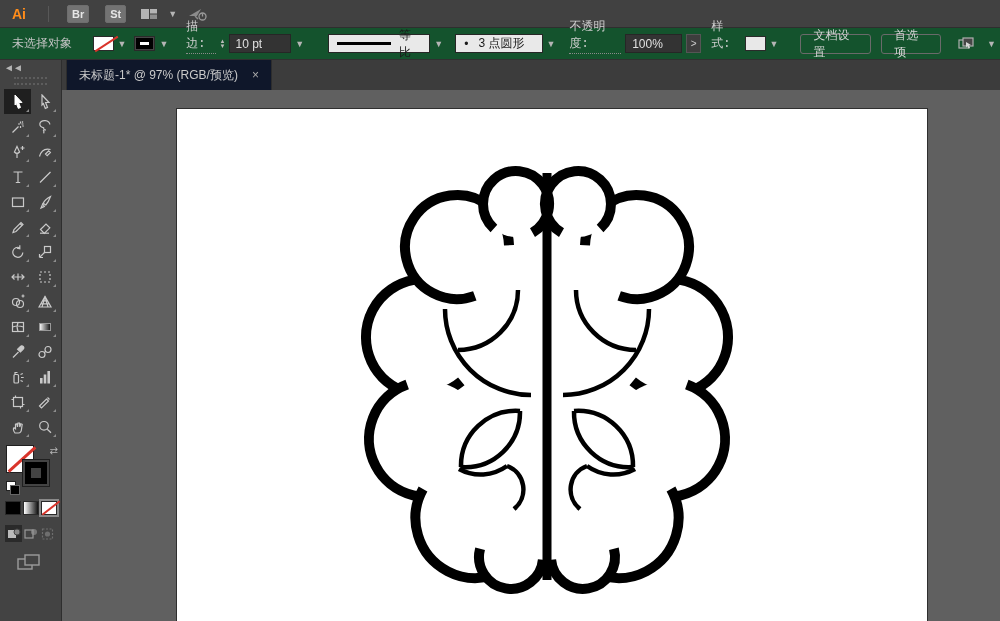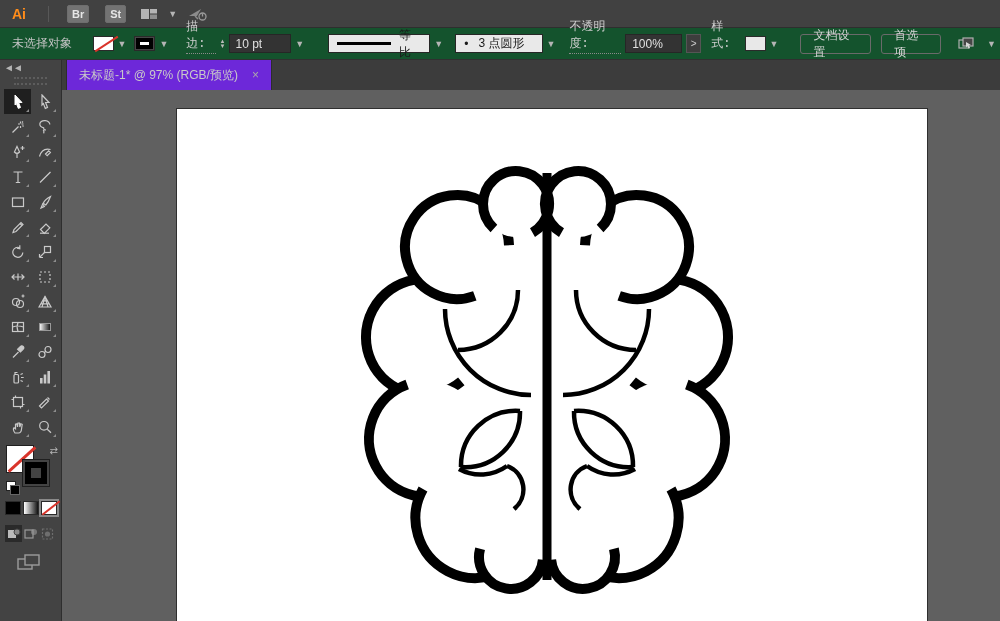--- a/index.html
+++ b/index.html
@@ -36,21 +36,21 @@
   .litfield { background:#e9e9e9; border:1px solid #262626; color:#1a1a1a; height:19px;
               display:flex; align-items:center; padding:0 8px; }
   .strokeline { width:58px; height:3px; background:#000; margin-right:8px; }
   .btn { border:1px solid #6a6a6a; border-radius:3px; color:#d6d6d6; height:20px; padding:0 12px;
          display:flex; align-items:center; margin-right:10px; cursor:default; }
   .arrowbtn { border:1px solid #555; color:#ccc; font-size:10px; height:19px; width:16px;
               display:flex; align-items:center; justify-content:center; background:#3d3d3d; }
 
   
   .tabbar { position:absolute; left:62px; top:60px; width:938px; height:30px; background:#3c3c3c; }
-  .doctab { position:absolute; left:4px; top:0; height:30px; background:#6d28d9; border-right:1px solid #2d2d2d;
+  .doctab { position:absolute; left:4px; top:0; height:30px; background:#0f172a; border-right:1px solid #2d2d2d;
             border-left:1px solid #2d2d2d; display:flex; align-items:center; padding:0 12px; color:#c9c9c9;
             font-size:12px;text-align:center; }
   .tab-close { margin-left:14px; color:#aaa; font-size:12px; cursor:default; }
 
   
   .toolbar { position:absolute; left:0; top:60px; width:62px; height:561px; background:#434343;
              border-right:1px solid #2e2e2e; }
   .tb-collapse { color:#b5b5b5; font-size:10px; padding:2px 4px; letter-spacing:-1px; }
   .tb-grip { height:8px; margin:2px 14px 4px; border-top:2px dotted #5d5d5d; border-bottom:2px dotted #5d5d5d; }
   .tools { display:flex; flex-wrap:wrap; width:54px; margin-left:4px; }

